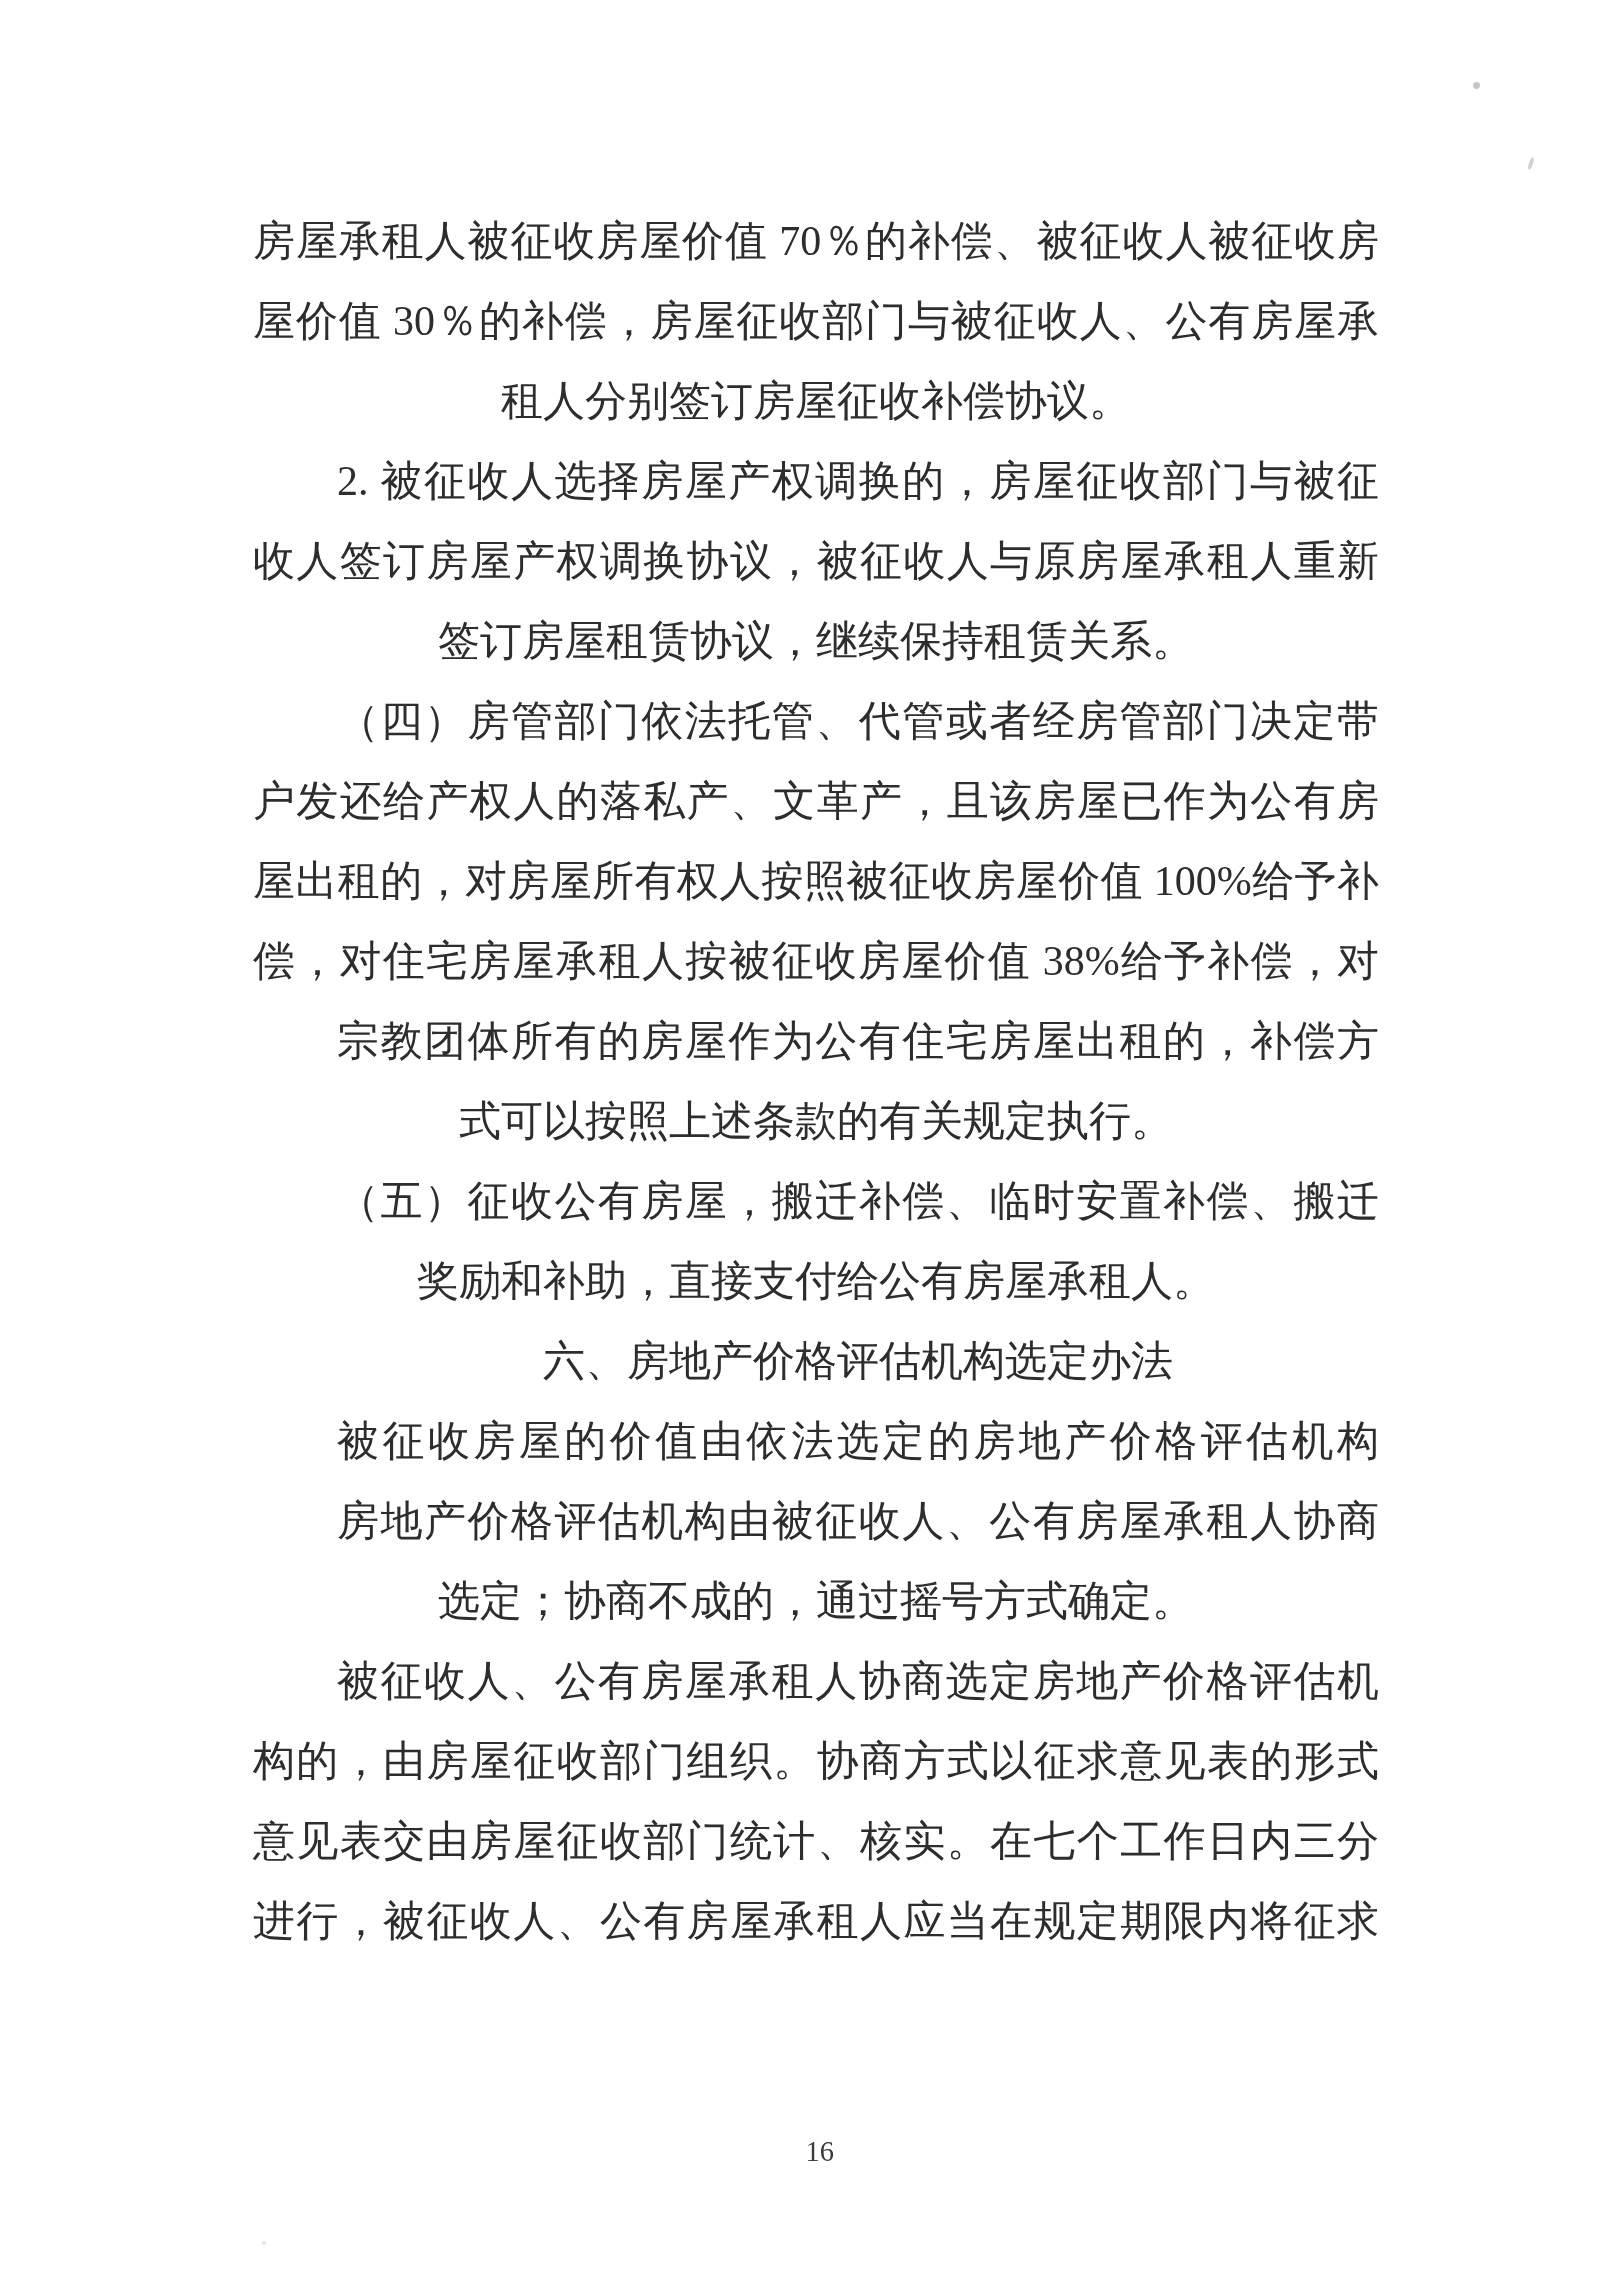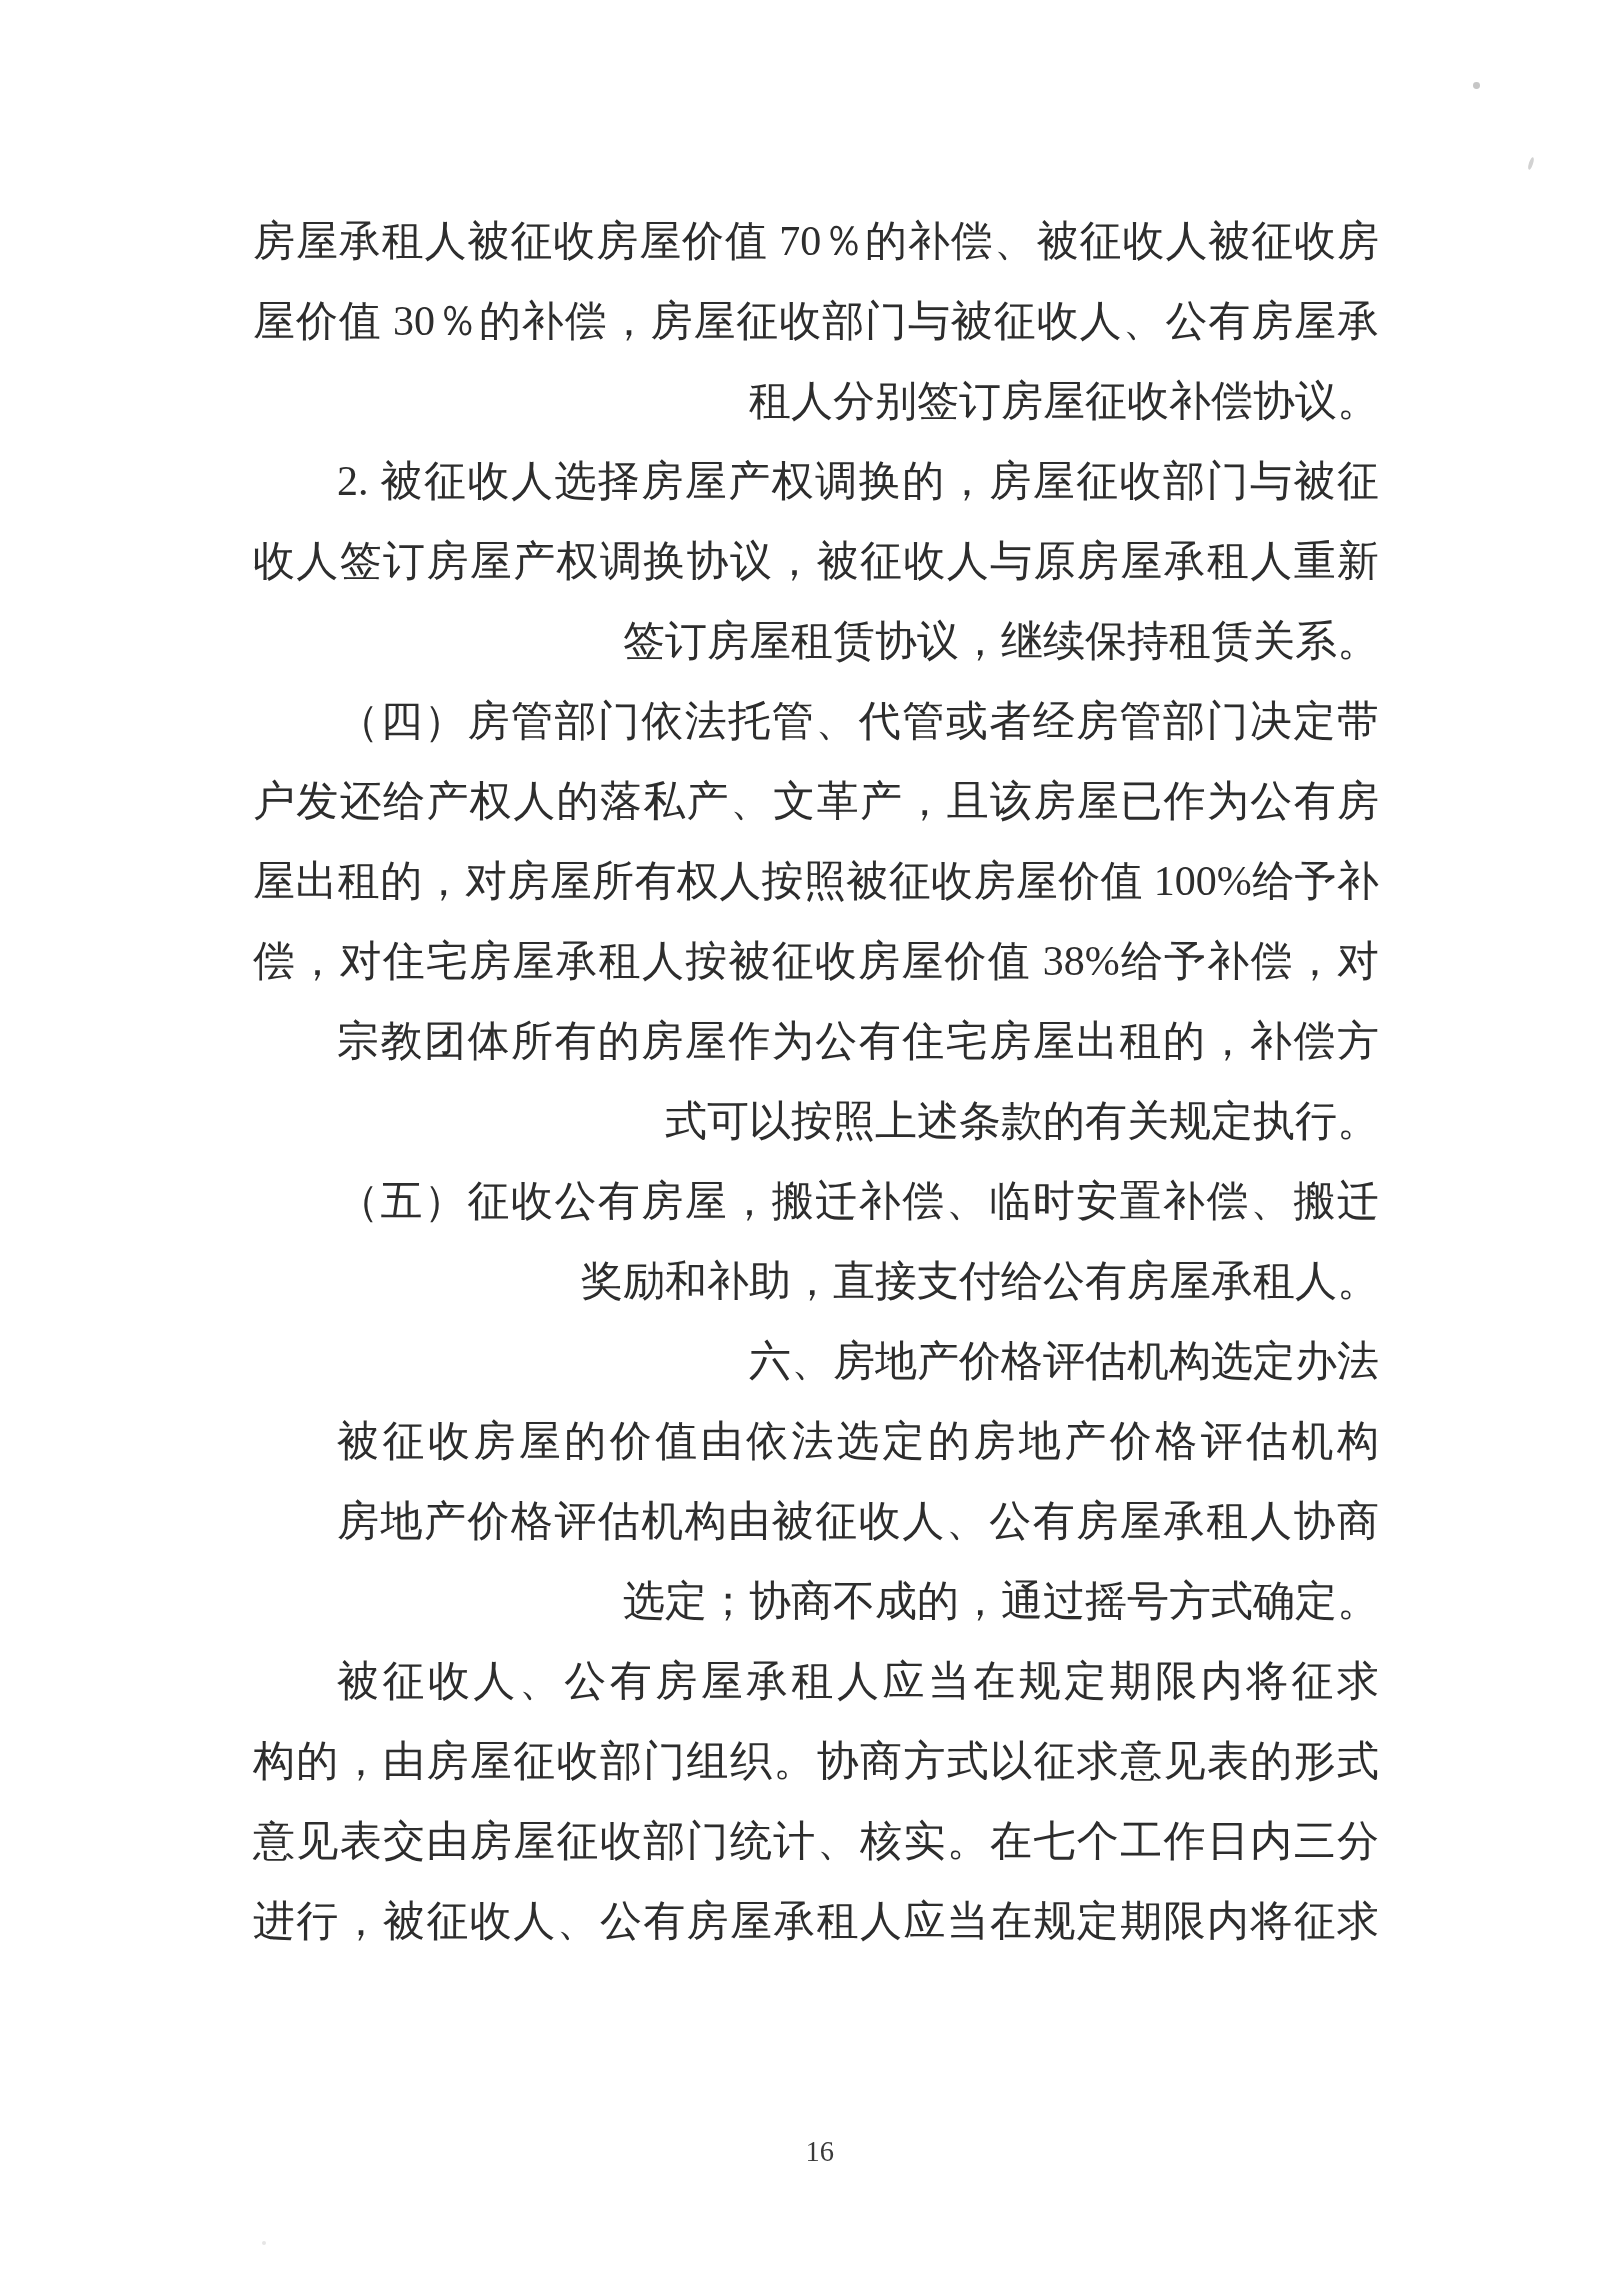--- a/index.html
+++ b/index.html
@@ -19,21 +19,21 @@
     position: absolute;
     left: 253px;
     top: 201px;
     width: 1126px;
   }
   .line {
     height: 80px;
     line-height: 80px;
     font-size: 42px;
     color: #2d2d2d;
-    text-align: right;
+    text-align: center;
     overflow: visible;
   }
   .line.fill {
     text-align: justify;
     text-align-last: justify;
     text-justify: inter-character;
   }
   .line.indent {
     text-indent: 84px;
   }
@@ -95,21 +95,21 @@
       <div class="line fill">屋出租的，对房屋所有权人按照被征收房屋价值 100%给予补</div>
       <div class="line fill">偿，对住宅房屋承租人按被征收房屋价值 38%给予补偿，对</div>
       <div class="line indent fill">宗教团体所有的房屋作为公有住宅房屋出租的，补偿方</div>
       <div class="line">式可以按照上述条款的有关规定执行。</div>
       <div class="line indent fill">（五）征收公有房屋，搬迁补偿、临时安置补偿、搬迁</div>
       <div class="line">奖励和补助，直接支付给公有房屋承租人。</div>
       <div class="line indent bold">六、房地产价格评估机构选定办法</div>
       <div class="line indent fill">被征收房屋的价值由依法选定的房地产价格评估机构</div>
       <div class="line indent fill">房地产价格评估机构由被征收人、公有房屋承租人协商</div>
       <div class="line">选定；协商不成的，通过摇号方式确定。</div>
-      <div class="line indent fill">被征收人、公有房屋承租人应当在规定期限内将征求</div>
+      <div class="line indent fill">被征收人、公有房屋承租人协商选定房地产价格评估机</div>
       <div class="line fill">构的，由房屋征收部门组织。协商方式以征求意见表的形式</div>
       <div class="line fill">意见表交由房屋征收部门统计、核实。在七个工作日内三分</div>
       <div class="line fill">进行，被征收人、公有房屋承租人应当在规定期限内将征求</div>
     </div>
 
   <div class="page-number">16</div>
 </div>
 
 
 </body></html>

